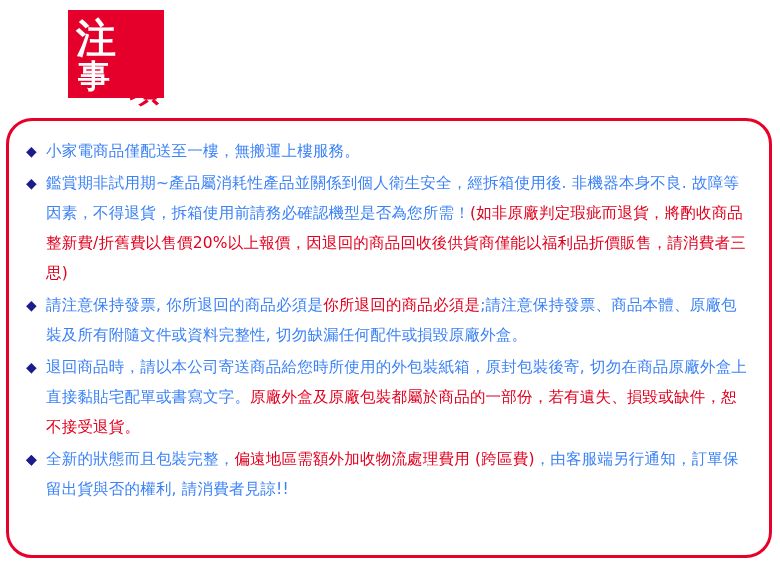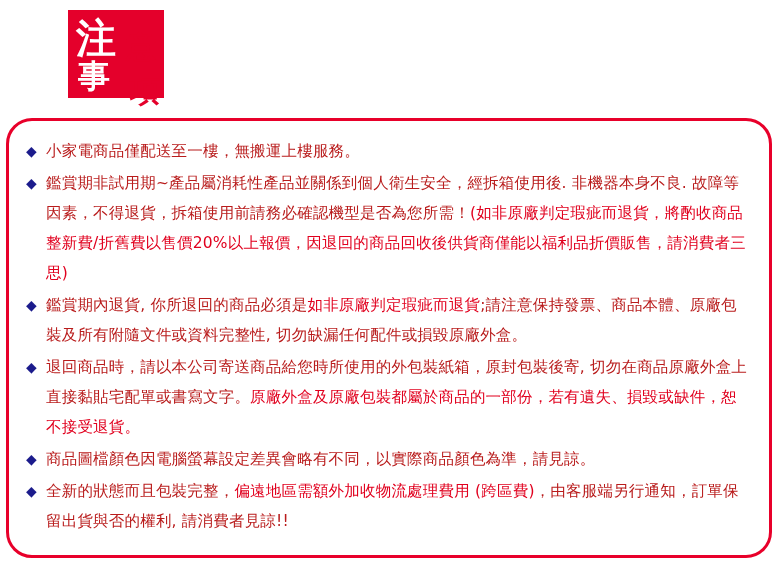--- a/index.html
+++ b/index.html
@@ -86,21 +86,21 @@
   }
   .bullet {
     position: absolute;
     left: 0;
     top: 0;
     color: #1b1b8c;
     font-size: 14px;
     line-height: 30px;
   }
   .red { color: #e1001e; }
-  .navy { color: #b91c1c; }
+  .navy { color: #3b82f6; }
   .text-run { }
 </style>
 </head>
 <body>
 
 <div class="page">
 
   <div class="outer-frame"></div>
 
   <div class="stamp">
@@ -118,31 +118,30 @@
       <span class="text-run navy">小家電商品僅配送至一樓，無搬運上樓服務。</span>
     </div>
 
     <div class="item">
       <span class="bullet">◆</span>
       <span class="text-run navy">鑑賞期非試用期~產品屬消耗性產品並關係到個人衛生安全，經拆箱使用後. 非機器本身不良. 故障等因素，不得退貨，拆箱使用前請務必確認機型是否為您所需！</span><span class="text-run red">(如非原廠判定瑕疵而退貨，將酌收商品整新費/折舊費以售價20%以上報價，因退回的商品回收後供貨商僅能以福利品折價販售，請消費者三思)</span>
     </div>
 
     <div class="item">
       <span class="bullet">◆</span>
-      <span class="text-run navy">鑑賞期內退貨, 你所退回的商品必須是</span><span class="text-run red">如非原廠判定瑕疵而退貨</span><span class="text-run navy">;請注意保持發票、商品本體、原廠包裝及所有附隨文件或資料完整性, 切勿缺漏任何配件或損毀原廠外盒。</span>
+      <span class="text-run navy">請注意保持發票, 你所退回的商品必須是</span><span class="text-run red">你所退回的商品必須是</span><span class="text-run navy">;請注意保持發票、商品本體、原廠包裝及所有附隨文件或資料完整性, 切勿缺漏任何配件或損毀原廠外盒。</span>
     </div>
 
     <div class="item">
       <span class="bullet">◆</span>
       <span class="text-run navy">退回商品時，請以本公司寄送商品給您時所使用的外包裝紙箱，原封包裝後寄, 切勿在商品原廠外盒上直接黏貼宅配單或書寫文字。</span><span class="text-run red">原廠外盒及原廠包裝都屬於商品的一部份，若有遺失、損毀或缺件，恕不接受退貨。</span>
     </div>
 
     <div class="item">
       <span class="bullet">◆</span>
-      <span class="text-run navy">商品圖檔顏色因電腦螢幕設定差異會略有不同，以實際商品顏色為準，請見諒。</span>
     </div>
 
     <div class="item">
       <span class="bullet">◆</span>
       <span class="text-run navy">全新的狀態而且包裝完整，</span><span class="text-run red">偏遠地區需額外加收物流處理費用 (跨區費)</span><span class="text-run navy">，由客服端另行通知，訂單保留出貨與否的權利, 請消費者見諒!!</span>
     </div>
 
   </div>
 </div>
 

